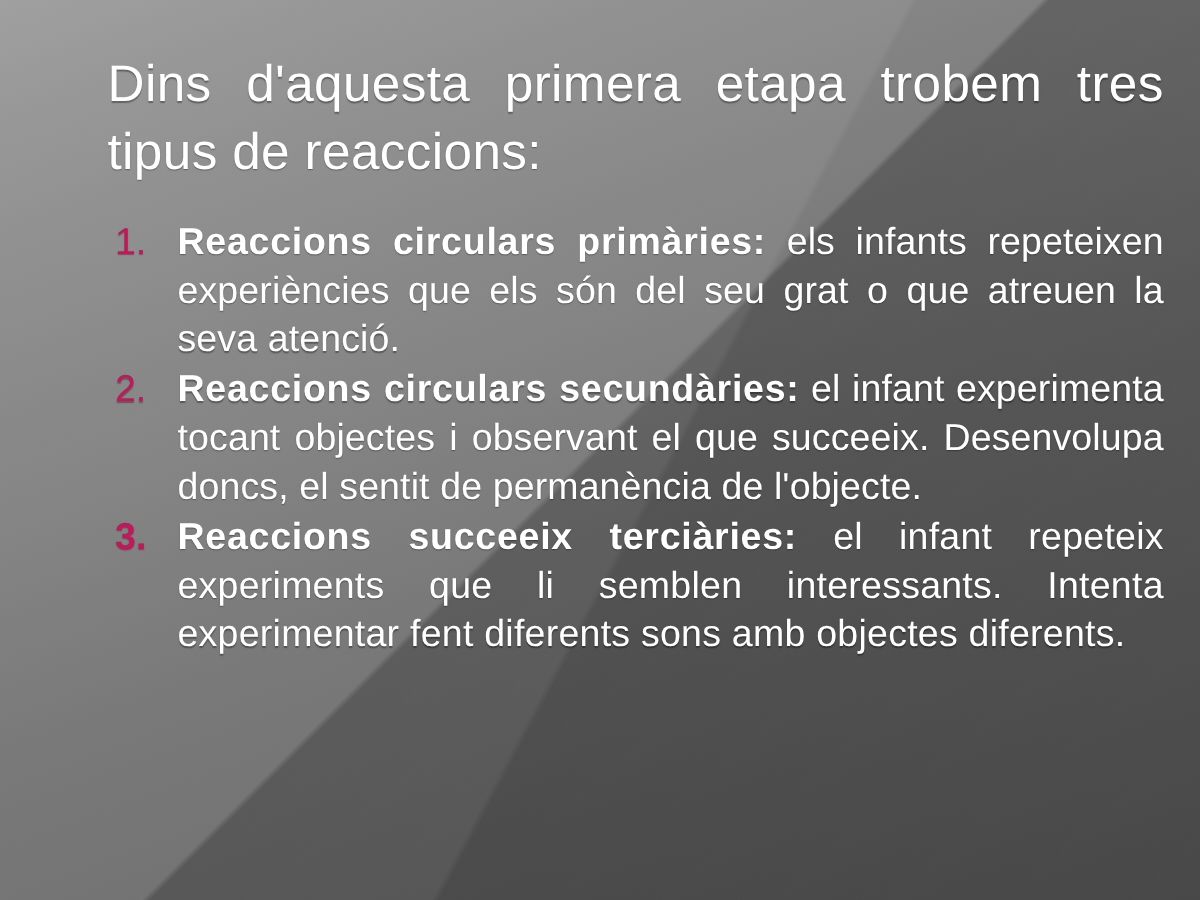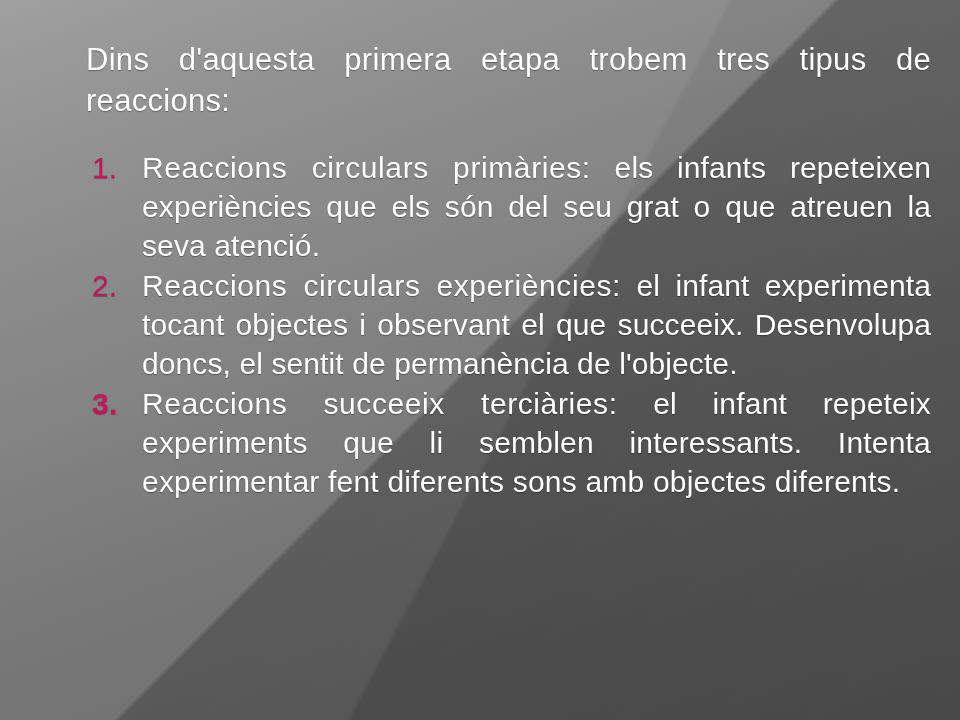--- a/index.html
+++ b/index.html
@@ -32,21 +32,21 @@
     background: linear-gradient(118deg, rgba(255,255,255,0.065) 0%, rgba(255,255,255,0.065) 48%, rgba(255,255,255,0.0) 48.3%);
     pointer-events: none;
   }
   .content {
     position: relative;
     z-index: 2;
     padding: 40px 30px 0 86px;
   }
   .intro {
     color: #ffffff;
-    font-size: 31px;
+    font-size: 41px;
     line-height: 1.32;
     letter-spacing: 0.3px;
     text-align: justify;
     text-align-last: left;
     width: 845px;
     margin: 0 12px 26px 0;
     text-shadow: 0 1px 1px rgba(0,0,0,0.35);
   }
   ol.items {
     margin: 0;
@@ -71,21 +71,21 @@
     top: 0;
     width: 34px;
     text-align: right;
     color: #c2185b;
   }
   ol.items > li.strong-num .num {
     font-weight: bold;
     color: #c2185b;
   }
   .lead {
-    font-weight: normal;
+    font-weight: bold;
     letter-spacing: 0.6px;
   }
   .item-1 .body, .item-2 .body {
     letter-spacing: 0.1px;
   }
   .item-3 {
     letter-spacing: 0.2px;
   }
 </style>
 </head>
@@ -96,21 +96,21 @@
 
     <p class="intro">Dins d'aquesta primera etapa  trobem tres tipus de reaccions:</p>
 
     <ol class="items">
 
       <li class="item-1">
         <span class="num">1.</span><span class="lead">Reaccions circulars primàries:</span><span class="body"> els infants repeteixen experiències que els són del seu grat o que atreuen la seva atenció.</span>
       </li>
 
       <li class="item-2">
-        <span class="num">2.</span><span class="lead">Reaccions circulars experiències:</span><span class="body"> el infant experimenta tocant objectes i observant el que succeeix. Desenvolupa doncs, el sentit de permanència de l'objecte.</span>
+        <span class="num">2.</span><span class="lead">Reaccions circulars secundàries:</span><span class="body"> el infant experimenta tocant objectes i observant el que succeeix. Desenvolupa doncs, el sentit de permanència de l'objecte.</span>
       </li>
 
       <li class="item-3 strong-num">
         <span class="num">3.</span><span class="lead">Reaccions succeeix terciàries:</span><span class="body"> el infant repeteix experiments que li semblen interessants. Intenta experimentar fent diferents sons amb objectes diferents.</span>
       </li>
 
     </ol>
   </div>
 </div>
 

